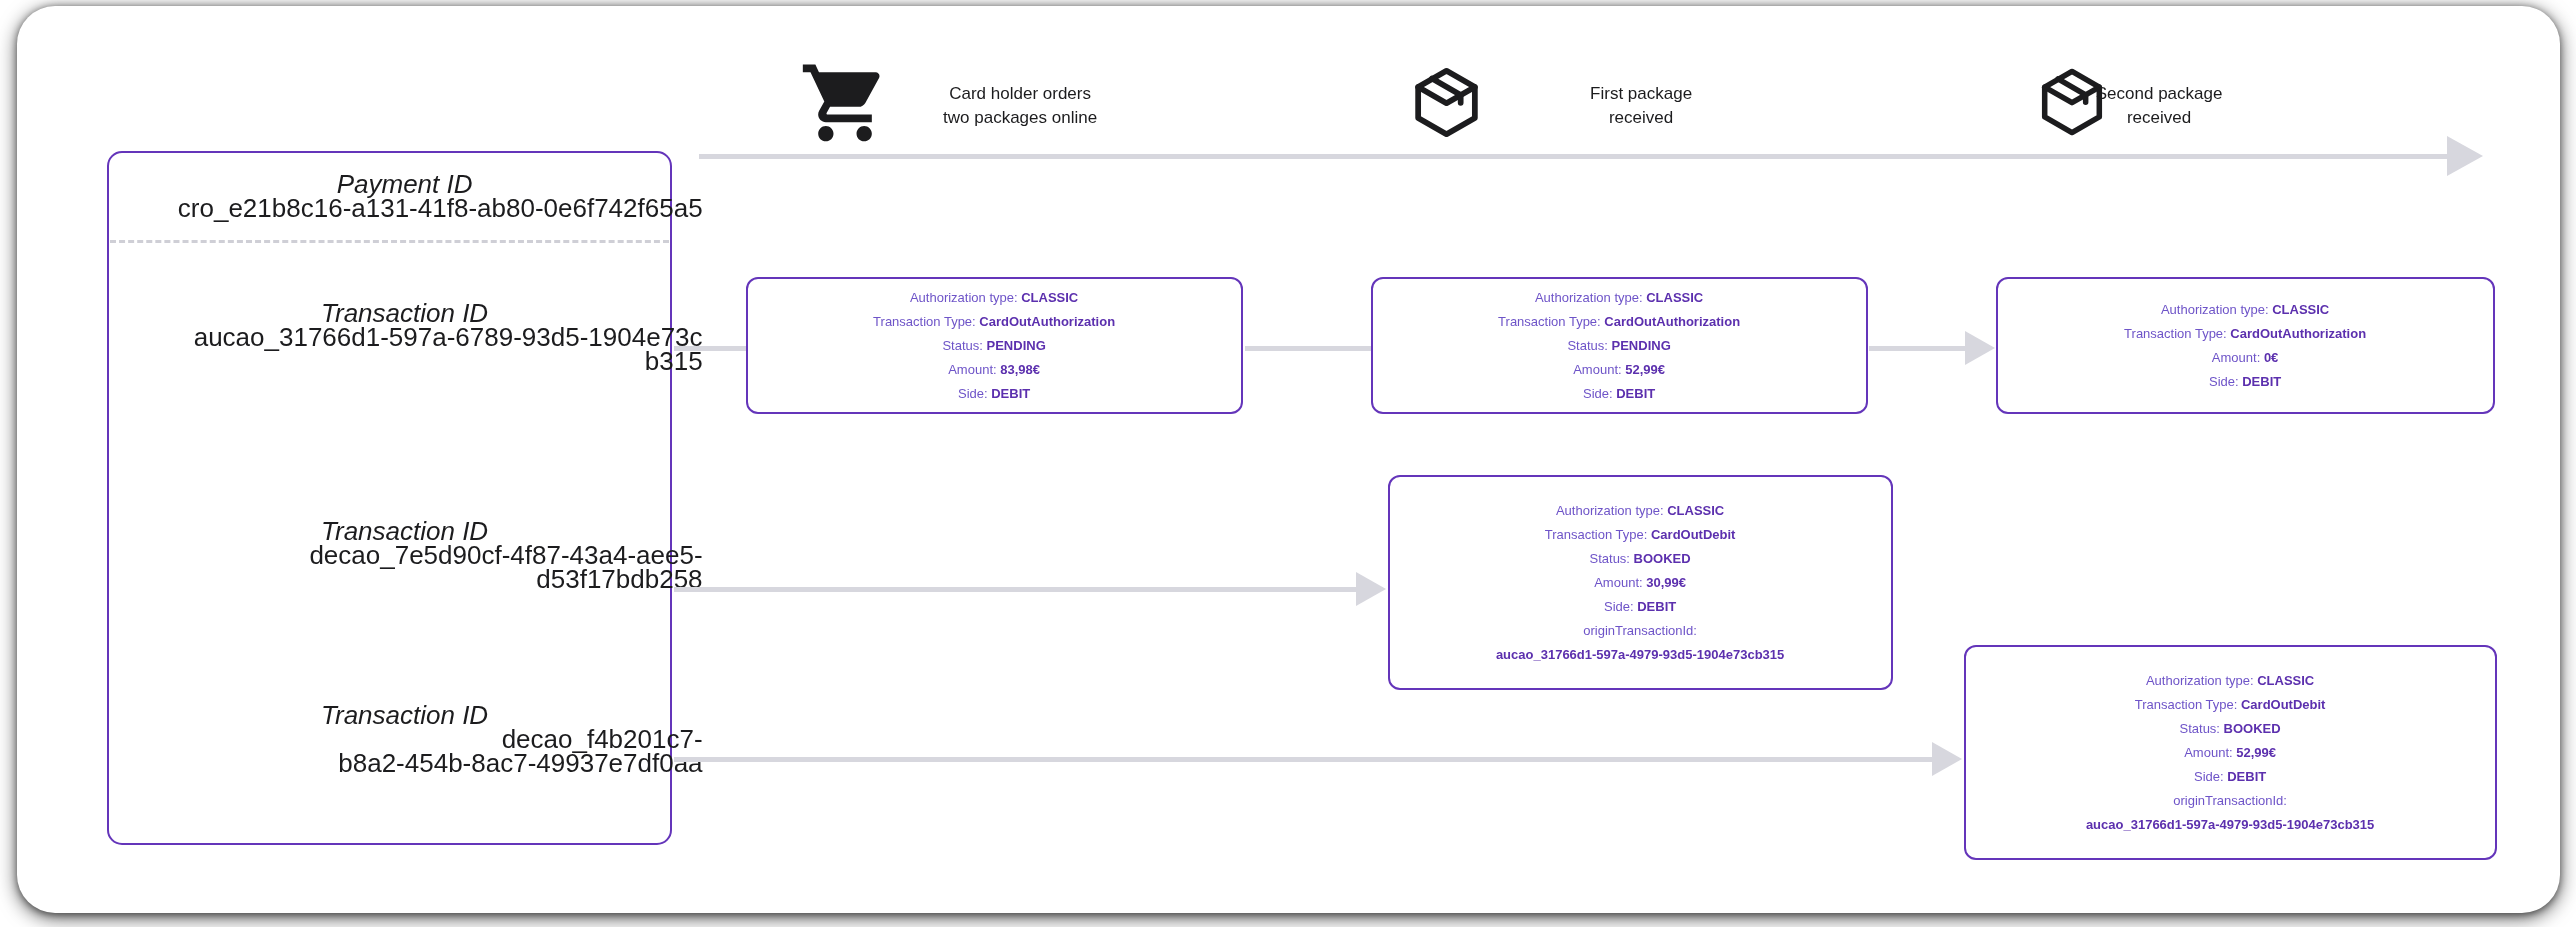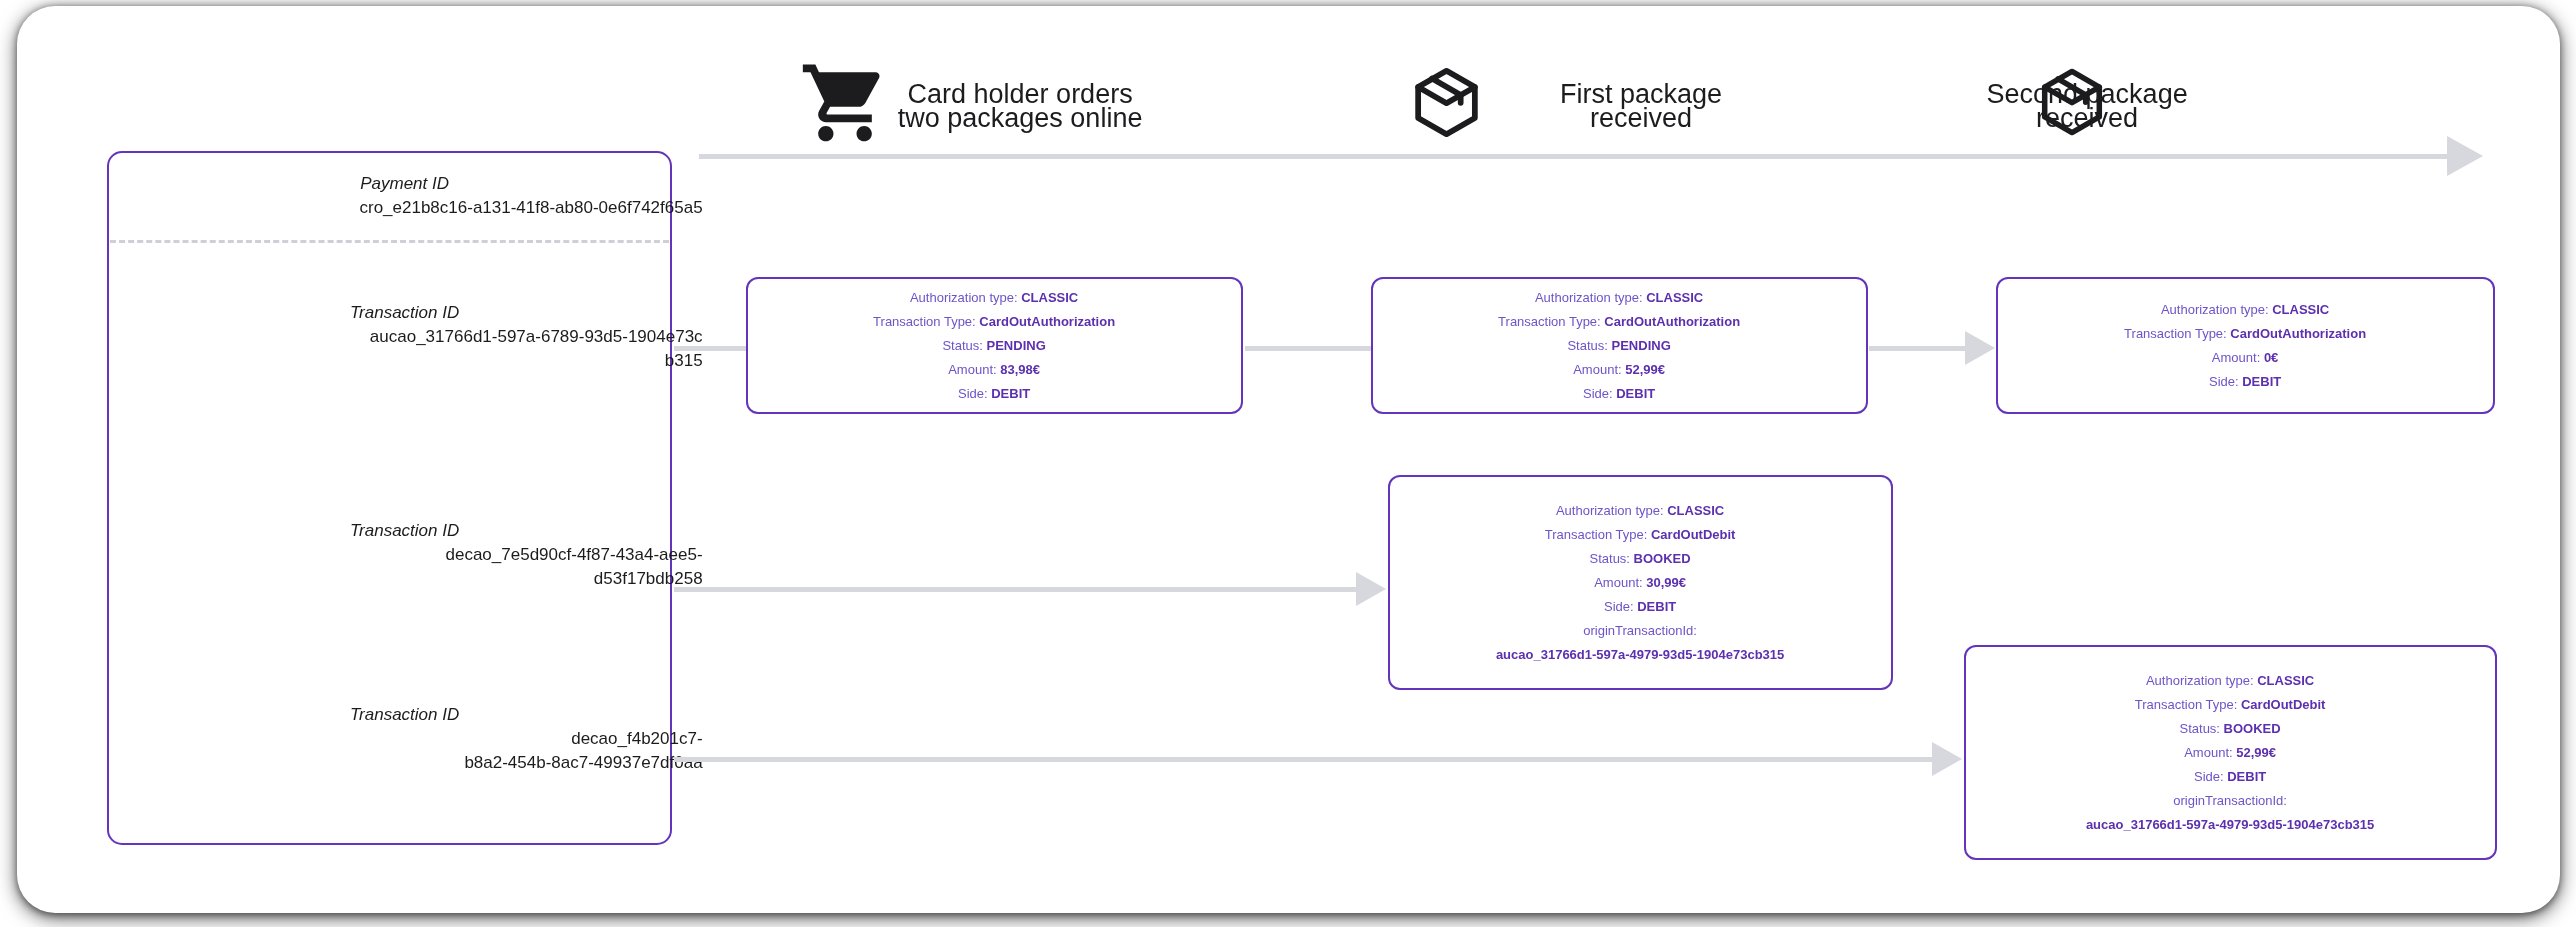--- a/index.html
+++ b/index.html
@@ -8,27 +8,27 @@
   #canvas{position:absolute;left:16.6px;top:6px;width:2543px;height:907px;background:#ffffff;
           border-radius:38px;box-shadow:0 4.5px 19.6px rgba(0,0,0,0.62), 0 1.5px 7.5px rgba(0,0,0,0.45);}
 
   
   .line{position:absolute;height:4.5px;background:#d7d7de;}
   .ahead{position:absolute;width:0;height:0;border-top:17.3px solid transparent;
          border-bottom:17.3px solid transparent;border-left:30px solid #d7d7de;}
   .ahead.big{border-top-width:20.3px;border-bottom-width:20.3px;border-left-width:36px;}
 
   
-  .cap{position:absolute;width:301px;text-align:center;font-size:27px;line-height:24px;color:#1c1c1e;}
+  .cap{position:absolute;width:301px;text-align:center;font-size:17px;line-height:24px;color:#1c1c1e;}
   .icon{position:absolute;}
 
   
   #panel{position:absolute;left:90px;top:145px;width:565px;height:694px;
          border:2.3px solid #6435ba;border-radius:15px;background:#ffffff;box-sizing:border-box;}
-  .idblock{position:absolute;left:90px;width:596px;text-align:center;font-size:17px;line-height:24px;color:#1c1c1e;}
+  .idblock{position:absolute;left:90px;width:596px;text-align:center;font-size:26px;line-height:24px;color:#1c1c1e;}
   .idblock .plabel{font-style:italic;}
   .idblock .pid{font-style:normal;text-align:right;}
   #divider{position:absolute;left:93px;top:234px;width:559px;border-top:3.8px dashed #cfcfd6;}
 
   
   .pbox{position:absolute;border:2.3px solid #6435ba;border-radius:12px;background:#ffffff;
         box-sizing:border-box;display:flex;flex-direction:column;justify-content:center;
         text-align:center;font-size:13px;line-height:24px;}
   .pbox .lbl{color:#6e54c8;}
   .pbox .val{color:#5c30ae;font-weight:700;}
@@ -59,21 +59,21 @@
     <div class="cap" style="left:1474px;top:76px;">
       <div>First package</div>
       <div>received</div>
     </div>
 
     <svg class="icon" style="left:2016px;top:57px;" width="78" height="78" viewBox="0 0 24 24" fill="none" stroke="#1c1c1e" stroke-width="1.7" stroke-linecap="round" stroke-linejoin="round">
       <path d="M12 2.6 L20.4 7.4 V16.6 L12 21.4 L3.6 16.6 V7.4 Z"></path>
       <path d="M3.6 7.4 L12 12.2 L20.4 7.4"></path>
       <path d="M7.7 4.9 L16.2 9.8 V12.1"></path>
     </svg>
-    <div class="cap" style="left:1920px;top:76px;">
+    <div class="cap" style="left:1992px;top:76px;">
       <div>Second package</div>
       <div>received</div>
     </div>
 
     <div id="panel"></div>
 
     <div class="idblock" style="top:166px;">
       <div class="plabel">Payment ID</div>
       <div class="pid">cro_e21b8c16-a131-41f8-ab80-0e6f742f65a5</div>
     </div>

